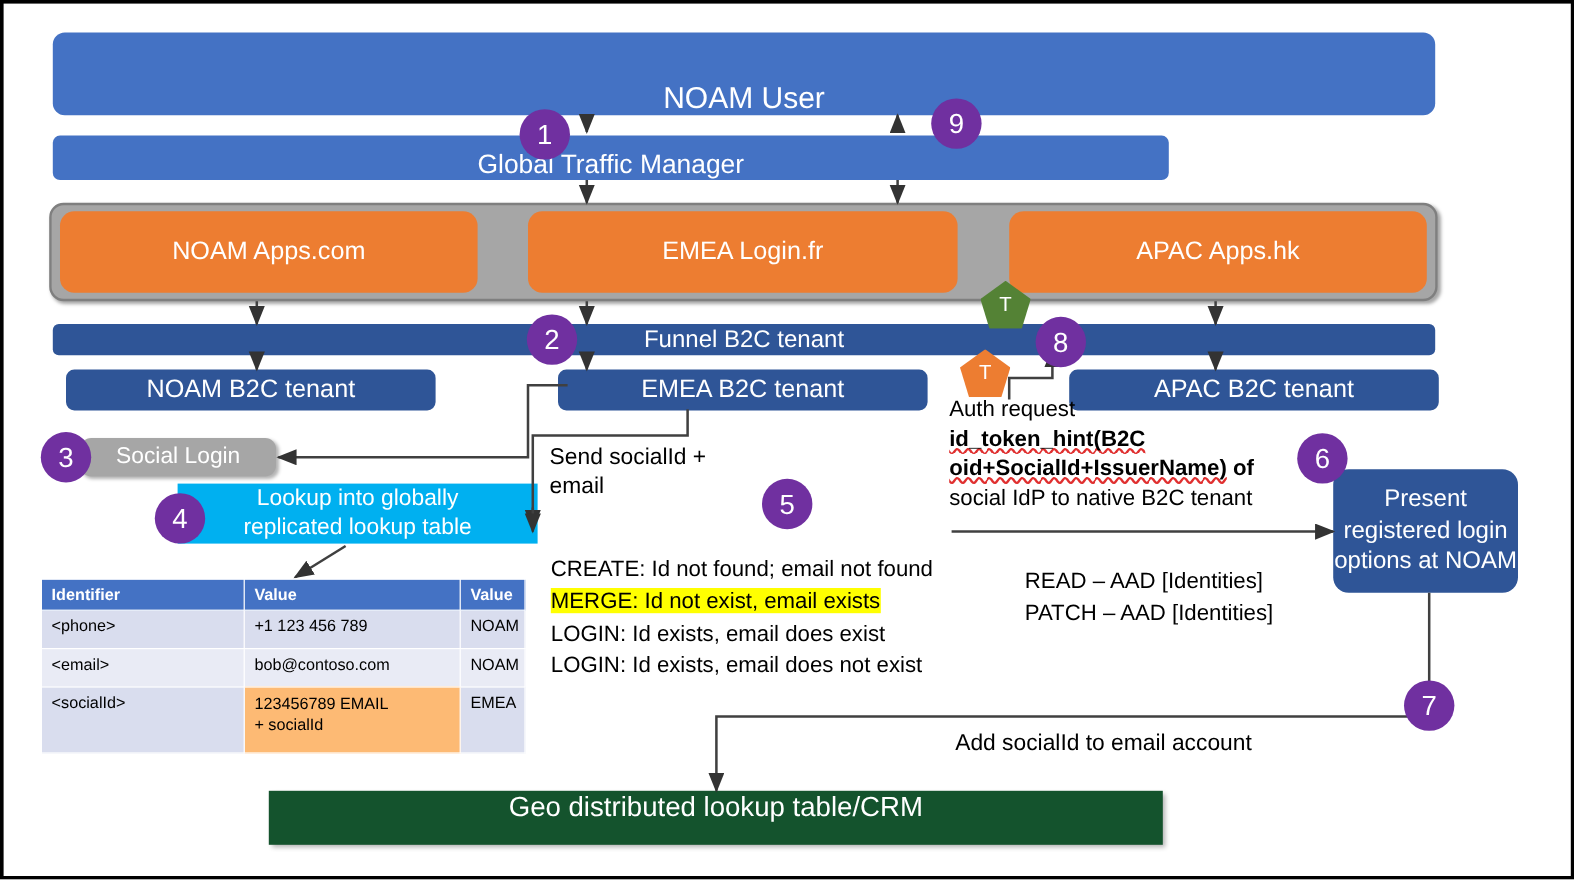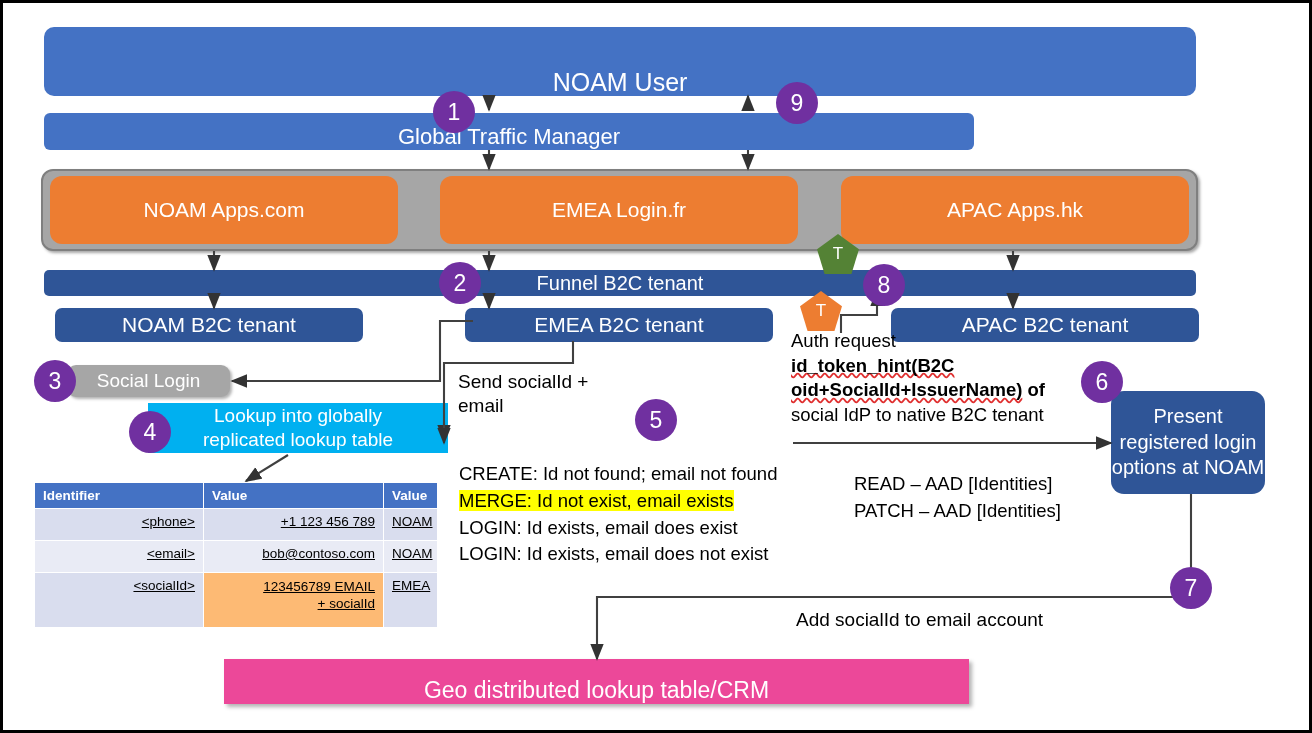--- a/index.html
+++ b/index.html
@@ -43,22 +43,22 @@
     background:#00B0F0;color:#ffffff;
     display:flex;align-items:center;justify-content:center;
     text-align:center;line-height:1.2;
   }
   .navy-round{
     background:#2F5597;color:#ffffff;border-radius:13px;
     display:flex;align-items:center;justify-content:center;
     text-align:center;line-height:1.25;
   }
   .flat-blue{
-    background:#ec4899;color:#ffffff;
-    display:flex;align-items:flex-end;justify-content:center;
+    background:#14532d;color:#ffffff;
+    display:flex;align-items:flex-start;justify-content:center;
     text-align:center;
     box-shadow:3px 3px 4px rgba(0,0,0,.30);
   }
 
   
   .badge{
     background:#7030A0;color:#ffffff;border-radius:50%;
     display:flex;align-items:center;justify-content:center;
     font-size:23px;font-weight:400;
     width:42px;height:42px;
@@ -91,22 +91,22 @@
     border-collapse:collapse;width:100%;height:100%;
     font-size:13px;table-layout:fixed;
   }
   table.lookup th{
     background:#4472C4;color:#ffffff;font-weight:bold;
     text-align:left;padding:5px 8px;border:1px solid #ffffff;
     font-size:13.5px;
   }
   table.lookup td{
     background:#D9DDEE;color:#000000;
-    text-align:right;padding:5px 8px;border:1px solid #ffffff;
-    font-size:13.5px;vertical-align:top;text-decoration:underline;
+    text-align:left;padding:5px 8px;border:1px solid #ffffff;
+    font-size:13.5px;vertical-align:top;
   }
   table.lookup tr.alt td{background:#E9EBF5;}
 
   
   svg.wires{position:absolute;left:0;top:0;width:1312px;height:733px;pointer-events:none;z-index:5;}
 </style>
 </head>
 <body>
 
 <div id="canvas">

